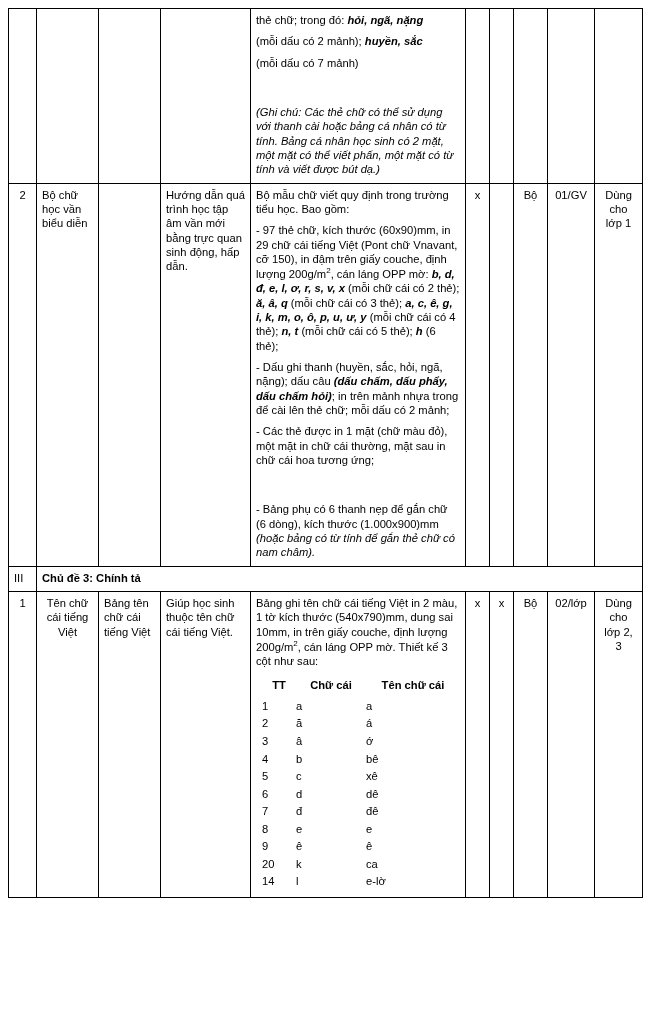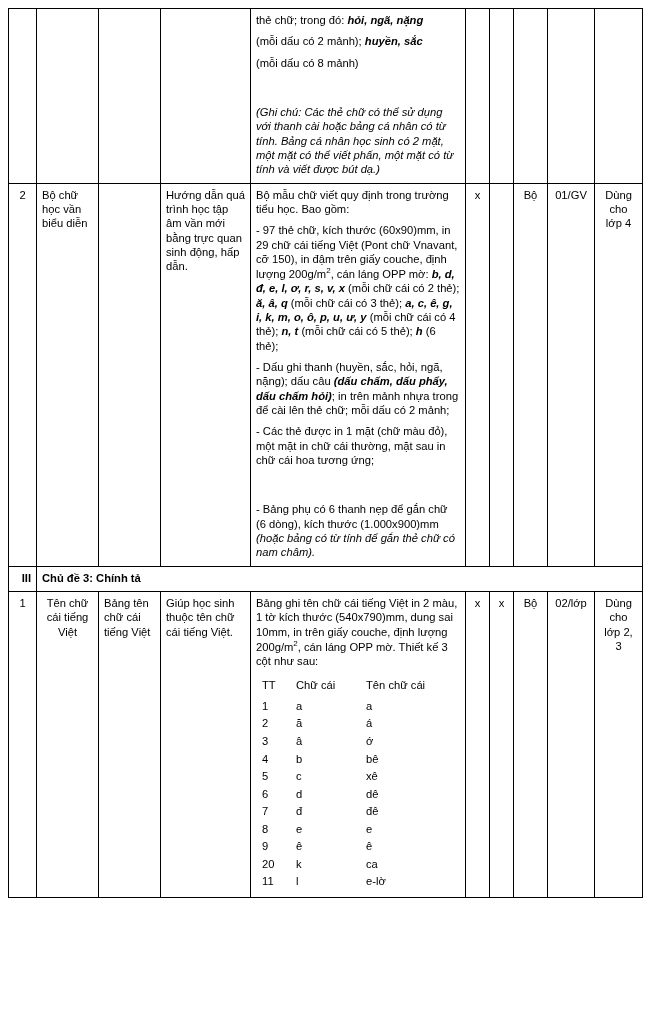--- a/index.html
+++ b/index.html
@@ -48,22 +48,22 @@
   .ctr { text-align: center; }
   .it { font-style: italic; }
   .bi { font-weight: bold; font-style: italic; }
   p.par {
     margin: 0 0 7px 0;
   }
   p.par:last-child { margin-bottom: 0; margin-top: 35px; }
 
   
   .sect-label {
-    text-align: right;
-    font-weight: bold;
+    text-align: left;
+    font-weight: normal;
     margin-left: 30px;
   }
   .sect-title {
     font-weight: bold;
     margin-left: 23px;
   }
 
   
   table.letters {
     border-collapse: collapse;
@@ -71,22 +71,22 @@
     margin-top: 9px;
   }
   table.letters td, table.letters th {
     border: none;
     padding: 1px 0 2px 0;
     font-size: 11.2px;
     line-height: 1.3;
     vertical-align: top;
   }
   table.letters th {
-    font-weight: normal;
-    text-align: left;
+    font-weight: bold;
+    text-align: center;
     padding-bottom: 5px;
   }
   .lt-tt { width: 34px; padding-left: 6px !important; }
   .lt-ch { width: 70px; }
   .lt-name { width: auto; }
   sup.sup { font-size: 8px; vertical-align: super; }
 </style>
 </head>
 <body>
 
@@ -107,21 +107,21 @@
     <tbody>
 
       <tr>
         <td class="ctr"></td>
         <td></td>
         <td></td>
         <td></td>
         <td>
           <p class="par">thẻ chữ; trong đó: <span class="bi">hỏi, ngã, nặng</span></p>
           <p class="par">(mỗi dấu có 2 mảnh); <span class="bi">huyền, sắc</span></p>
-          <p class="par">(mỗi dấu có 8 mảnh)</p>
+          <p class="par">(mỗi dấu có 7 mảnh)</p>
           <p class="par it">(Ghi chú: Các thẻ chữ có thể sử dụng với thanh cài hoặc bảng cá nhân có từ tính. Bảng cá nhân học sinh có 2 mặt, một mặt có thể viết phấn, một mặt có từ tính và viết được bút dạ.)</p>
         </td>
         <td class="ctr"></td>
         <td class="ctr"></td>
         <td class="ctr"></td>
         <td class="ctr"></td>
         <td class="ctr"></td>
       </tr>
 
       <tr>
@@ -133,21 +133,21 @@
           <p class="par">Bộ mẫu chữ viết quy định trong trường tiểu học. Bao gồm:</p>
           <p class="par">- 97 thẻ chữ, kích thước (60x90)mm, in 29 chữ cái tiếng Việt (Pont chữ Vnavant, cỡ 150), in đậm trên giấy couche, định lượng 200g/m<sup class="sup">2</sup>, cán láng OPP mờ: <span class="bi">b, d, đ, e, l, ơ, r, s, v, x</span> (mỗi chữ cái có 2 thẻ); <span class="bi">ă, â, q</span> (mỗi chữ cái có 3 thẻ); <span class="bi">a, c, ê, g, i, k, m, o, ô, p, u, ư, y</span> (mỗi chữ cái có 4 thẻ); <span class="bi">n, t</span> (mỗi chữ cái có 5 thẻ); <span class="bi">h</span> (6 thẻ);</p>
           <p class="par">- Dấu ghi thanh (huyền, sắc, hỏi, ngã, nặng); dấu câu <span class="bi">(dấu chấm, dấu phẩy, dấu chấm hỏi)</span>; in trên mảnh nhựa trong để cài lên thẻ chữ; mỗi dấu có 2 mảnh;</p>
           <p class="par">- Các thẻ được in 1 mặt (chữ màu đỏ), một mặt in chữ cái thường, mặt sau in chữ cái hoa tương ứng;</p>
           <p class="par">- Bảng phụ có 6 thanh nẹp để gắn chữ (6 dòng), kích thước (1.000x900)mm <span class="it">(hoặc bảng có từ tính để gắn thẻ chữ có nam châm).</span></p>
         </td>
         <td class="ctr">x</td>
         <td class="ctr"></td>
         <td class="ctr">Bộ</td>
         <td class="ctr">01/GV</td>
-        <td class="ctr">Dùng cho lớp 4</td>
+        <td class="ctr">Dùng cho lớp 1</td>
       </tr>
 
       <tr>
         <td class="sect-label">III</td>
         <td class="sect-title" colspan="9">Chủ đề 3: Chính tả</td>
       </tr>
 
       <tr>
         <td class="ctr">1</td>
         <td class="ctr">Tên chữ cái tiếng Việt</td>
@@ -208,21 +208,21 @@
                   <td class="lt-tt">9</td>
                   <td class="lt-ch">ê</td>
                   <td class="lt-name">ê</td>
                 </tr>
               <tr>
                   <td class="lt-tt">20</td>
                   <td class="lt-ch">k</td>
                   <td class="lt-name">ca</td>
                 </tr>
               <tr>
-                  <td class="lt-tt">11</td>
+                  <td class="lt-tt">14</td>
                   <td class="lt-ch">l</td>
                   <td class="lt-name">e-lờ</td>
                 </tr>
             </tbody>
           </table>
         </td>
         <td class="ctr">x</td>
         <td class="ctr">x</td>
         <td class="ctr">Bộ</td>
         <td class="ctr">02/lớp</td>

